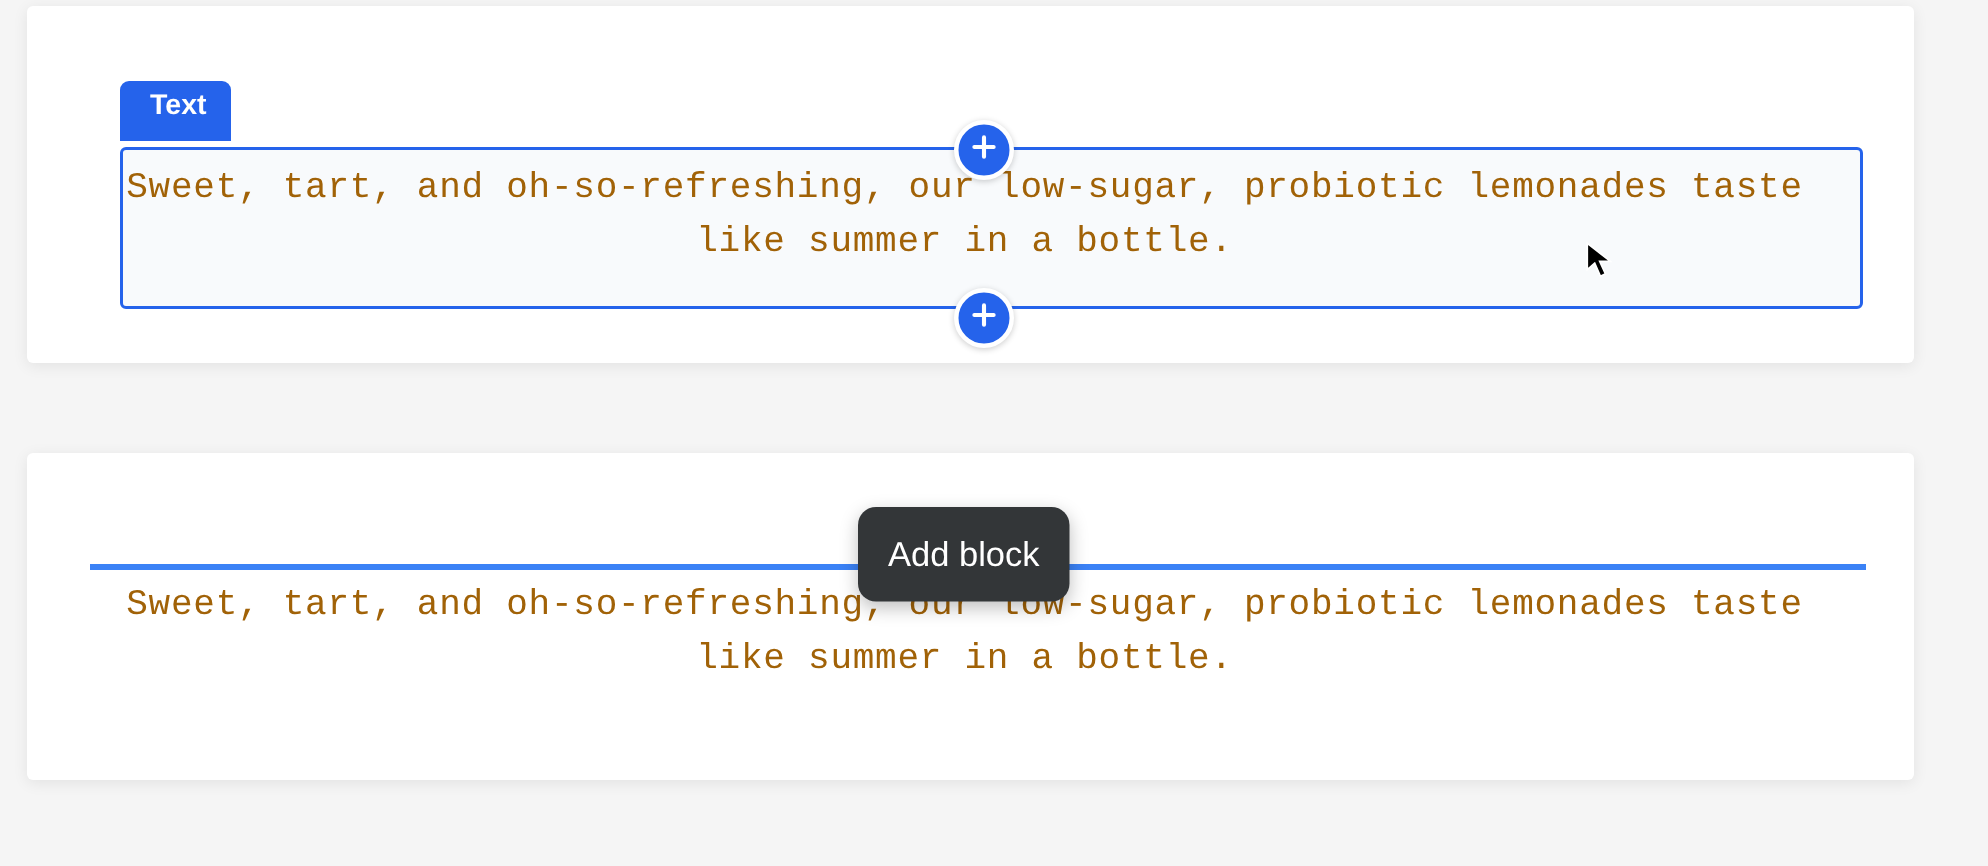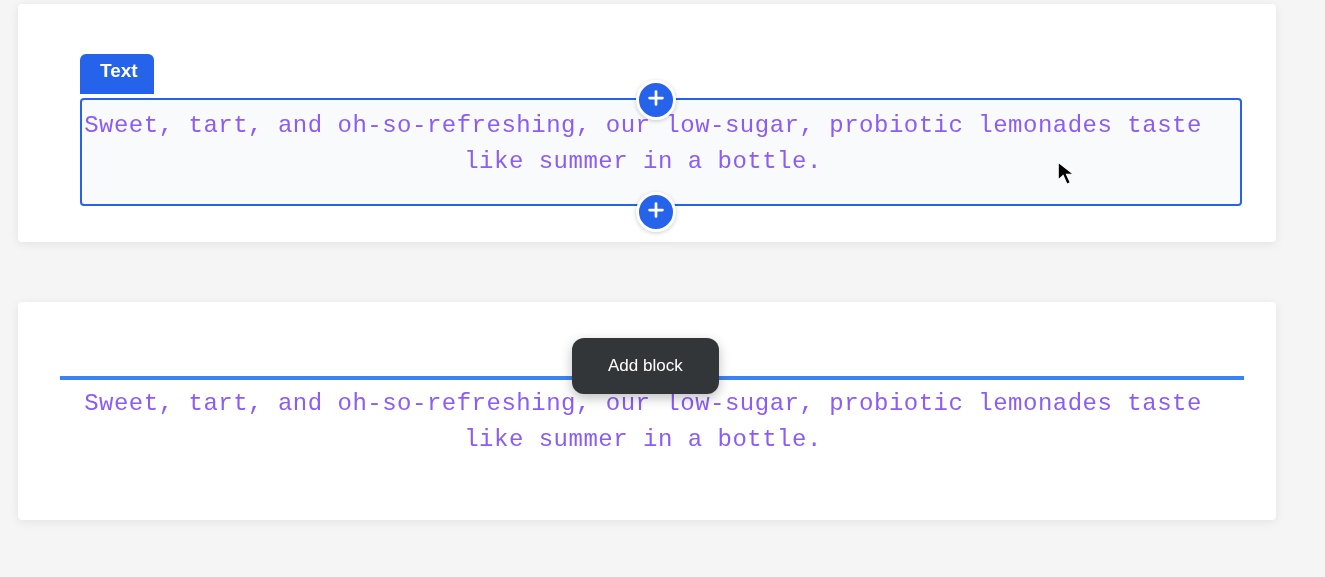--- a/index.html
+++ b/index.html
@@ -55,21 +55,21 @@
       width: 1162px;
       height: 108px;
       border: 2px solid #2563eb;
       border-radius: 4px;
       background: #f8fafc;
     }
 
     .content-text {
       font-family: "Courier New", Courier, monospace;
       font-size: 24px;
-      color: #8b5cf6;
+      color: #a16207;
       text-align: center;
       line-height: 1.5;
       letter-spacing: 0.5px;
     }
 
     .content-text-1 {
       position: absolute;
       left: 62px;
       top: 108px;
       width: 1162px;
@@ -120,23 +120,23 @@
       height: 4px;
       background: #3b82f6;
     }
 
     .tooltip {
       position: absolute;
       left: 572px;
       top: 338px;
       background: #333638;
       color: #fff;
-      font-size: 17px;
+      font-size: 23px;
       font-weight: 500;
-      padding: 18px 36px;
+      padding: 18px 20px;
       border-radius: 12px;
       box-shadow: 0 4px 12px rgba(0,0,0,0.25);
     }
   </style>
 </head>
 <body>
 
 <div class="card card-1">
 
   <div class="text-badge">

